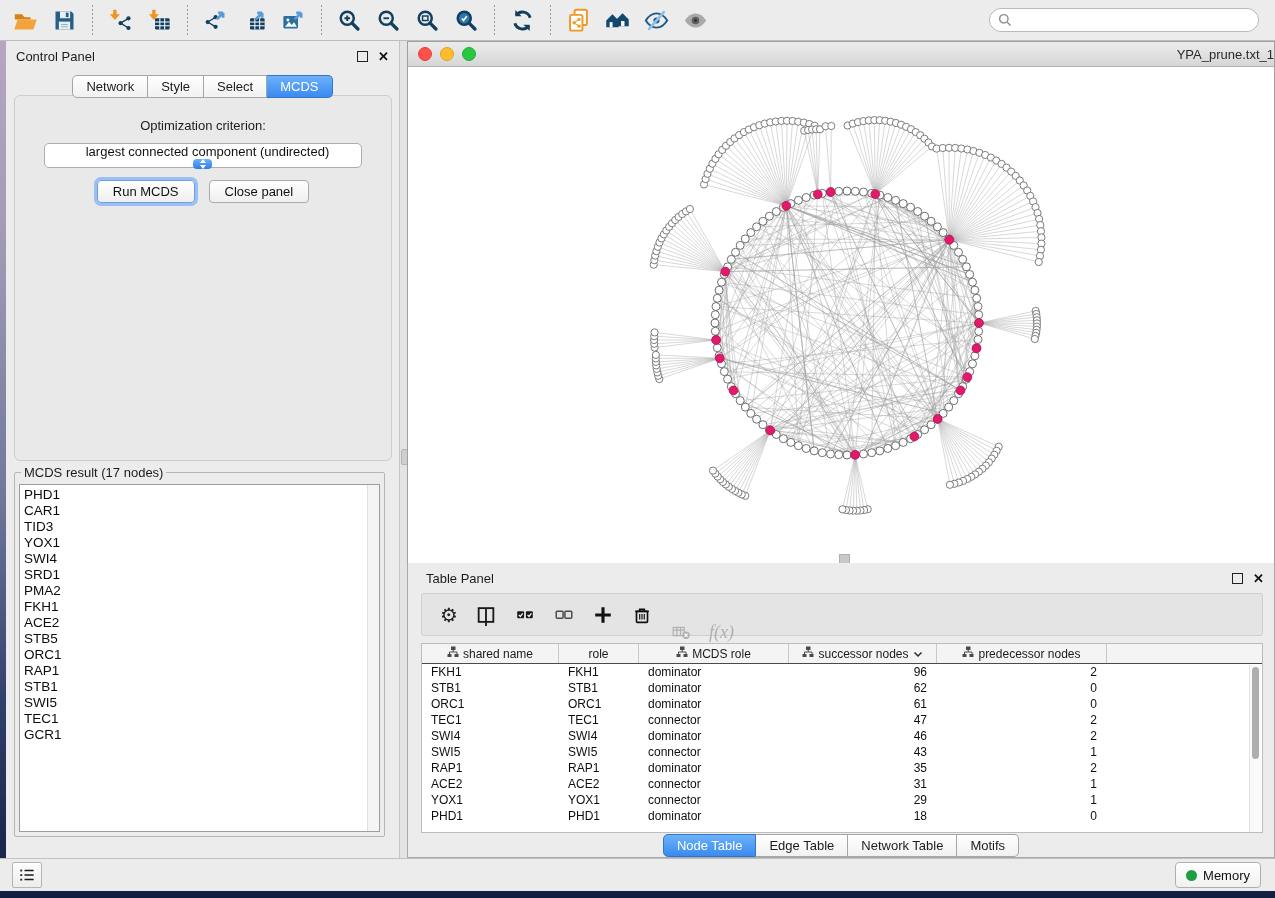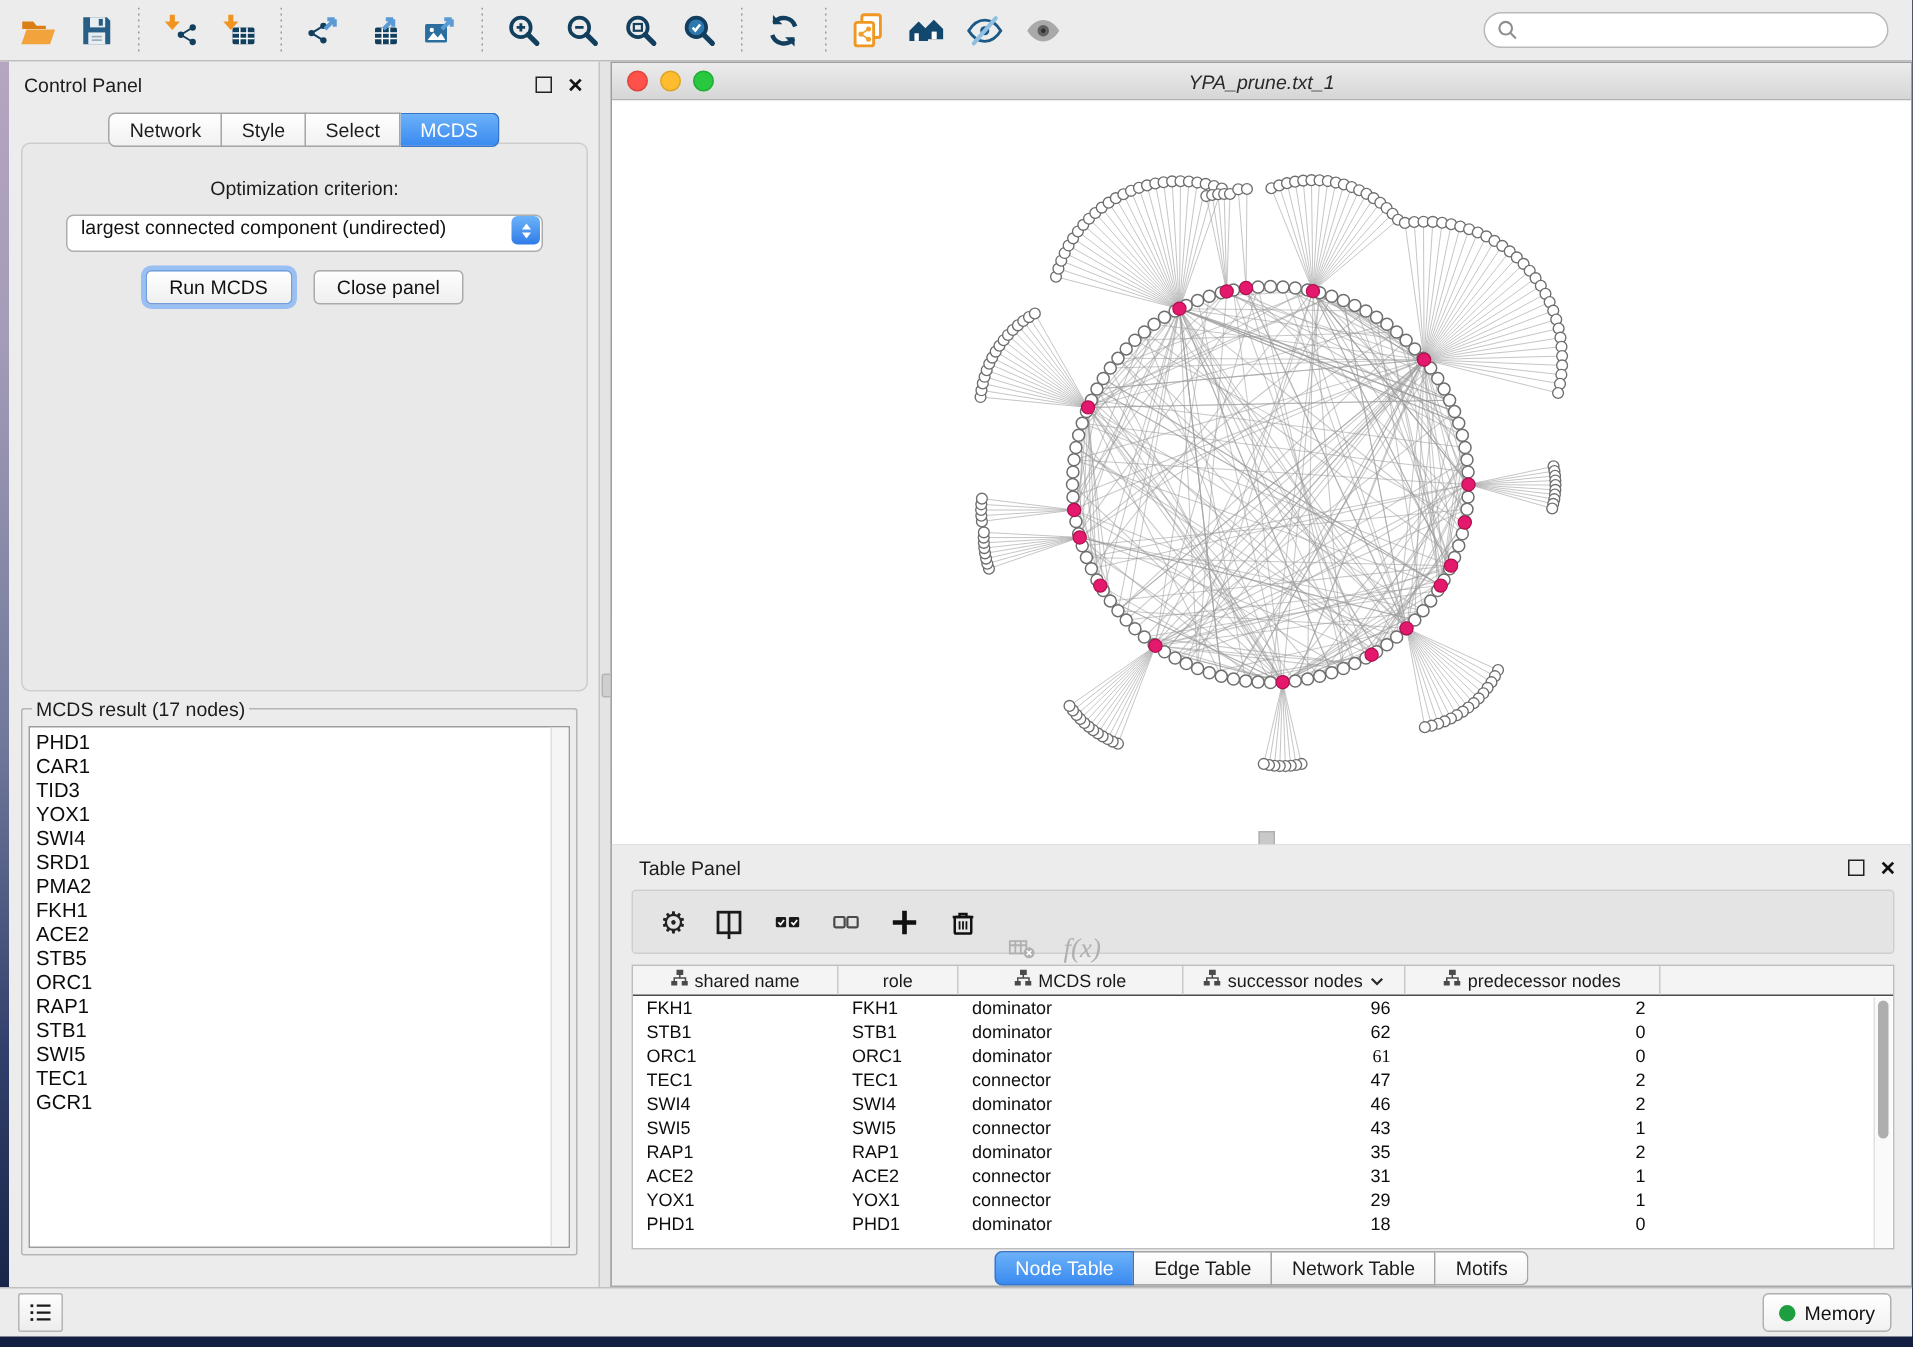--- a/index.html
+++ b/index.html
@@ -27,21 +27,21 @@
   .tab-row{display:flex;justify-content:center;margin-top:6px;position:relative;z-index:2;}
   .seg-tab{font-size:13px;padding:3px 13px;background:linear-gradient(#ffffff,#f1f1f1);
     border:1px solid #a6a6a6;border-left-width:0;color:#1c1c1c;cursor:pointer;}
   .seg-tab:first-child{border-left-width:1px;border-radius:5px 0 0 5px;}
   .seg-tab:last-child{border-radius:0 5px 5px 0;}
   .seg-tab.active{background:linear-gradient(#6cb2f9,#3a8af0);color:#fff;border-color:#3576c9;}
   #cp-content{position:absolute;left:8px;top:54px;width:378px;height:366px;background:#e9e9e9;
     border:1px solid #cdcdcd;border-radius:6px;padding-top:22px;box-sizing:border-box;}
   #opt-label{text-align:center;font-size:13px;color:#1c1c1c;margin-bottom:10px;}
   #opt-select{width:316px;height:23px;margin:0 auto;background:#fff;border:1px solid #adadad;border-radius:5px;
-    display:flex;cursor:pointer;position:relative;}
+    display:flex;align-items:center;cursor:pointer;position:relative;flex-direction:column;}
   #opt-select .sel-txt{flex:1;font-size:13px;padding-left:9px;color:#111;white-space:nowrap;}
   .stepper{width:19px;height:19px;margin-right:1px;border-radius:4px;background:linear-gradient(#6db3fa,#2f7ce8);
     display:flex;flex-direction:column;align-items:center;justify-content:center;}
   .stepper i{width:0;height:0;border-left:3.5px solid transparent;border-right:3.5px solid transparent;display:block;}
   .stepper .up{border-bottom:4.5px solid #fff;margin-bottom:2px;}
   .stepper .dn{border-top:4.5px solid #fff;}
   #cp-buttons{display:flex;justify-content:center;gap:14px;margin-top:12px;}
   .btn{font-size:13px;padding:3px 15px;background:linear-gradient(#ffffff,#efefef);border:1px solid #ababab;
     border-radius:4px;color:#111;cursor:pointer;}
   .btn.focused{box-shadow:0 0 0 3px rgba(90,156,250,.55);border-color:#6f9fe0;}
@@ -57,21 +57,21 @@
   #v-grip{position:absolute;left:1px;top:408px;width:5px;height:14px;background:#cfcfcf;border:1px solid #b5b5b5;border-radius:2px;}
   
   #network-window{position:absolute;left:407px;top:41px;width:868px;height:522px;background:#fff;
     border:1px solid #9f9f9f;box-sizing:border-box;}
   #net-titlebar{height:24px;background:linear-gradient(#ececec,#d6d6d6);border-bottom:1px solid #b2b2b2;
     display:flex;align-items:center;position:relative;}
   .traffic{width:12px;height:12px;border-radius:50%;margin-left:8px;display:inline-block;cursor:pointer;}
   .t-red{background:#fd5149;border:0.5px solid #e0443e;margin-left:10px;}
   .t-yel{background:#febc2e;border:0.5px solid #e0a426;}
   .t-grn{background:#28c840;border:0.5px solid #1eaf34;}
-  #net-title{position:absolute;left:0;right:0;text-align:center;font-size:13px;color:#2a2a2a;font-style:italic;}
+  #net-title{position:absolute;left:0;right:0;text-align:right;font-size:13px;color:#2a2a2a;}
   #net-canvas{position:relative;width:866px;height:496px;background:#fff;overflow:hidden;}
   #net-resize-nub{position:absolute;left:431px;top:487px;width:9px;height:8px;background:#c9c9c9;border:1px solid #b0b0b0;}
   
   #table-panel{position:absolute;left:407px;top:563px;width:868px;height:295px;background:#ececec;
     border:1px solid #a9a9a9;border-top:none;box-sizing:border-box;}
   #tp-toolbar{position:absolute;left:13px;top:30px;width:842px;height:43px;background:#e4e4e4;
     border:1px solid #cfcfcf;border-radius:3px;display:flex;align-items:center;padding-left:16px;box-sizing:border-box;}
   .tp-btn{background:none;border:none;margin-right:13px;cursor:pointer;display:flex;align-items:center;padding:2px;}
   .tp-btn[disabled]{cursor:default;margin-top:35px;}
   .gear-glyph{font-size:20px;line-height:20px;color:#222;font-family:"DejaVu Sans",sans-serif;}
@@ -1122,21 +1122,21 @@
             <div class="td left" style="width: 137px;">STB1</div>
             <div class="td left" style="width: 80px;">STB1</div>
             <div class="td left" style="width: 150px;">dominator</div>
             <div class="td right" style="width: 148px;">62</div>
             <div class="td right" style="width: 170px;">0</div>
           </div>
           <div class="tr">
             <div class="td left" style="width: 137px;">ORC1</div>
             <div class="td left" style="width: 80px;">ORC1</div>
             <div class="td left" style="width: 150px;">dominator</div>
-            <div class="td right" style="width: 148px; font-family: Liberation Serif, serif;">61</div>
+            <div class="td right" style="width: 148px;">61</div>
             <div class="td right" style="width: 170px;">0</div>
           </div>
           <div class="tr">
             <div class="td left" style="width: 137px;">TEC1</div>
             <div class="td left" style="width: 80px;">TEC1</div>
             <div class="td left" style="width: 150px;">connector</div>
             <div class="td right" style="width: 148px;">47</div>
             <div class="td right" style="width: 170px;">2</div>
           </div>
           <div class="tr">

